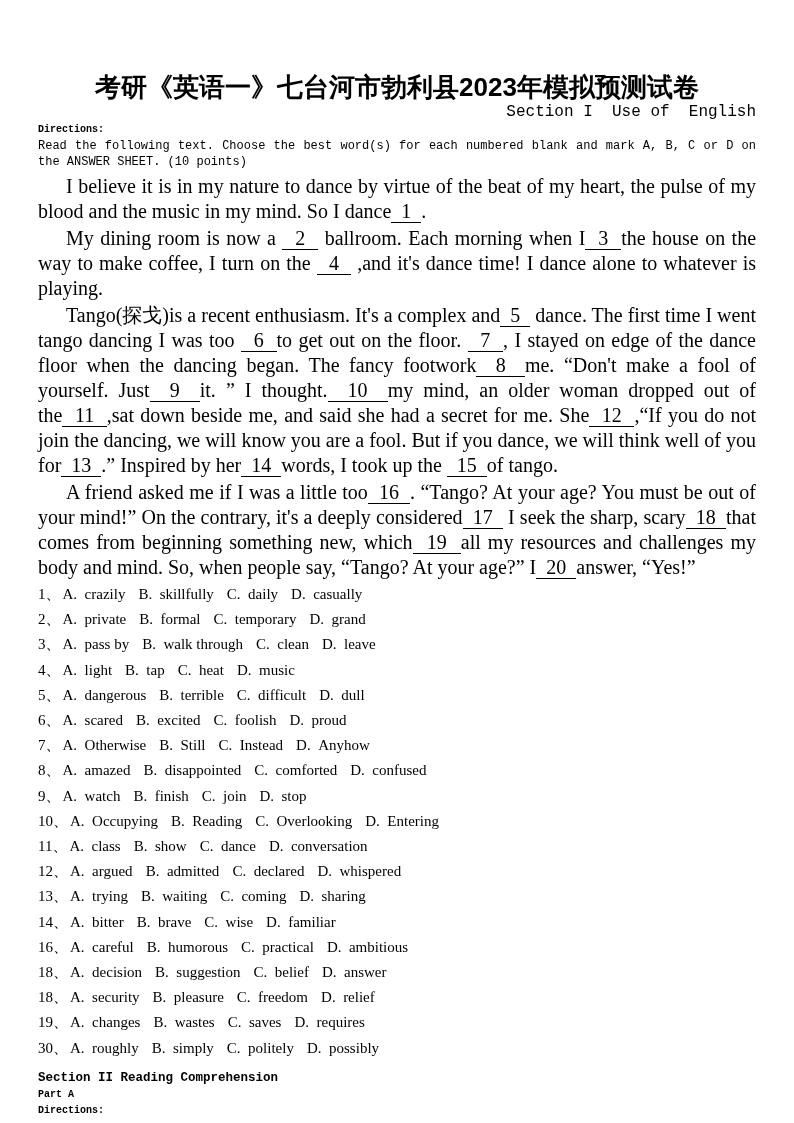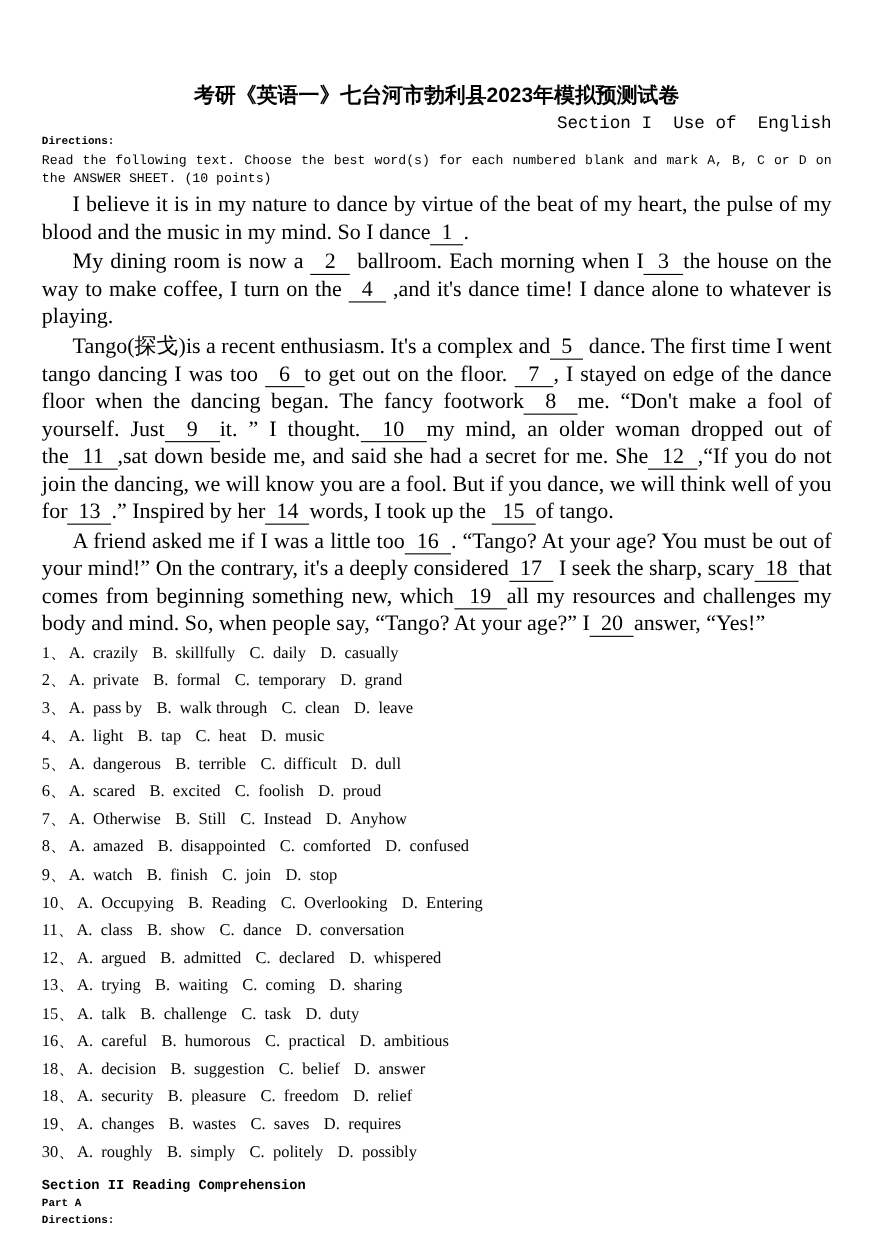--- a/index.html
+++ b/index.html
@@ -15,21 +15,21 @@
     box-sizing: border-box;
     padding: 76px 38px 40px 38px;
     color: #000000;
     font-family: "Liberation Serif", serif;
   }
   .title {
     margin: 0 0 5px 0;
     text-align: center;
     font-family: "Liberation Sans", sans-serif;
     font-weight: bold;
-    font-size: 19px;
+    font-size: 26px;
     line-height: 23px;
   }
   .section-heading {
     margin: 0 0 1px 0;
     text-align: right;
     font-family: "Liberation Mono", monospace;
     font-size: 16px;
     line-height: 17px;
     font-weight: normal;
     white-space: pre;
@@ -111,21 +111,21 @@
       <div class="question"><span class="qnum">4、</span><span class="option">A.&nbsp;&nbsp;light</span><span class="option">B.&nbsp;&nbsp;tap</span><span class="option">C.&nbsp;&nbsp;heat</span><span class="option">D.&nbsp;&nbsp;music</span></div>
       <div class="question"><span class="qnum">5、</span><span class="option">A.&nbsp;&nbsp;dangerous</span><span class="option">B.&nbsp;&nbsp;terrible</span><span class="option">C.&nbsp;&nbsp;difficult</span><span class="option">D.&nbsp;&nbsp;dull</span></div>
       <div class="question"><span class="qnum">6、</span><span class="option">A.&nbsp;&nbsp;scared</span><span class="option">B.&nbsp;&nbsp;excited</span><span class="option">C.&nbsp;&nbsp;foolish</span><span class="option">D.&nbsp;&nbsp;proud</span></div>
       <div class="question"><span class="qnum">7、</span><span class="option">A.&nbsp;&nbsp;Otherwise</span><span class="option">B.&nbsp;&nbsp;Still</span><span class="option">C.&nbsp;&nbsp;Instead</span><span class="option">D.&nbsp;&nbsp;Anyhow</span></div>
       <div class="question"><span class="qnum">8、</span><span class="option">A.&nbsp;&nbsp;amazed</span><span class="option">B.&nbsp;&nbsp;disappointed</span><span class="option">C.&nbsp;&nbsp;comforted</span><span class="option">D.&nbsp;&nbsp;confused</span></div>
       <div class="question"><span class="qnum">9、</span><span class="option">A.&nbsp;&nbsp;watch</span><span class="option">B.&nbsp;&nbsp;finish</span><span class="option">C.&nbsp;&nbsp;join</span><span class="option">D.&nbsp;&nbsp;stop</span></div>
       <div class="question"><span class="qnum">10、</span><span class="option">A.&nbsp;&nbsp;Occupying</span><span class="option">B.&nbsp;&nbsp;Reading</span><span class="option">C.&nbsp;&nbsp;Overlooking</span><span class="option">D.&nbsp;&nbsp;Entering</span></div>
       <div class="question"><span class="qnum">11、</span><span class="option">A.&nbsp;&nbsp;class</span><span class="option">B.&nbsp;&nbsp;show</span><span class="option">C.&nbsp;&nbsp;dance</span><span class="option">D.&nbsp;&nbsp;conversation</span></div>
       <div class="question"><span class="qnum">12、</span><span class="option">A.&nbsp;&nbsp;argued</span><span class="option">B.&nbsp;&nbsp;admitted</span><span class="option">C.&nbsp;&nbsp;declared</span><span class="option">D.&nbsp;&nbsp;whispered</span></div>
       <div class="question"><span class="qnum">13、</span><span class="option">A.&nbsp;&nbsp;trying</span><span class="option">B.&nbsp;&nbsp;waiting</span><span class="option">C.&nbsp;&nbsp;coming</span><span class="option">D.&nbsp;&nbsp;sharing</span></div>
-      <div class="question"><span class="qnum">15、</span><span class="option">A.&nbsp;&nbsp;talk</span><span class="option">B.&nbsp;&nbsp;challenge</span><span class="option">C.&nbsp;&nbsp;task</span><span class="option">D.&nbsp;&nbsp;duty</span></div>
+      <div class="question"><span class="qnum">14、</span><span class="option">A.&nbsp;&nbsp;bitter</span><span class="option">B.&nbsp;&nbsp;brave</span><span class="option">C.&nbsp;&nbsp;wise</span><span class="option">D.&nbsp;&nbsp;familiar</span></div>
       <div class="question"><span class="qnum">16、</span><span class="option">A.&nbsp;&nbsp;careful</span><span class="option">B.&nbsp;&nbsp;humorous</span><span class="option">C.&nbsp;&nbsp;practical</span><span class="option">D.&nbsp;&nbsp;ambitious</span></div>
       <div class="question"><span class="qnum">18、</span><span class="option">A.&nbsp;&nbsp;decision</span><span class="option">B.&nbsp;&nbsp;suggestion</span><span class="option">C.&nbsp;&nbsp;belief</span><span class="option">D.&nbsp;&nbsp;answer</span></div>
       <div class="question"><span class="qnum">18、</span><span class="option">A.&nbsp;&nbsp;security</span><span class="option">B.&nbsp;&nbsp;pleasure</span><span class="option">C.&nbsp;&nbsp;freedom</span><span class="option">D.&nbsp;&nbsp;relief</span></div>
       <div class="question"><span class="qnum">19、</span><span class="option">A.&nbsp;&nbsp;changes</span><span class="option">B.&nbsp;&nbsp;wastes</span><span class="option">C.&nbsp;&nbsp;saves</span><span class="option">D.&nbsp;&nbsp;requires</span></div>
       <div class="question"><span class="qnum">30、</span><span class="option">A.&nbsp;&nbsp;roughly</span><span class="option">B.&nbsp;&nbsp;simply</span><span class="option">C.&nbsp;&nbsp;politely</span><span class="option">D.&nbsp;&nbsp;possibly</span></div>
     </div>
 
   <div class="section2-heading">Section II Reading Comprehension</div>
 
   <div class="mono-label">Part A</div>

